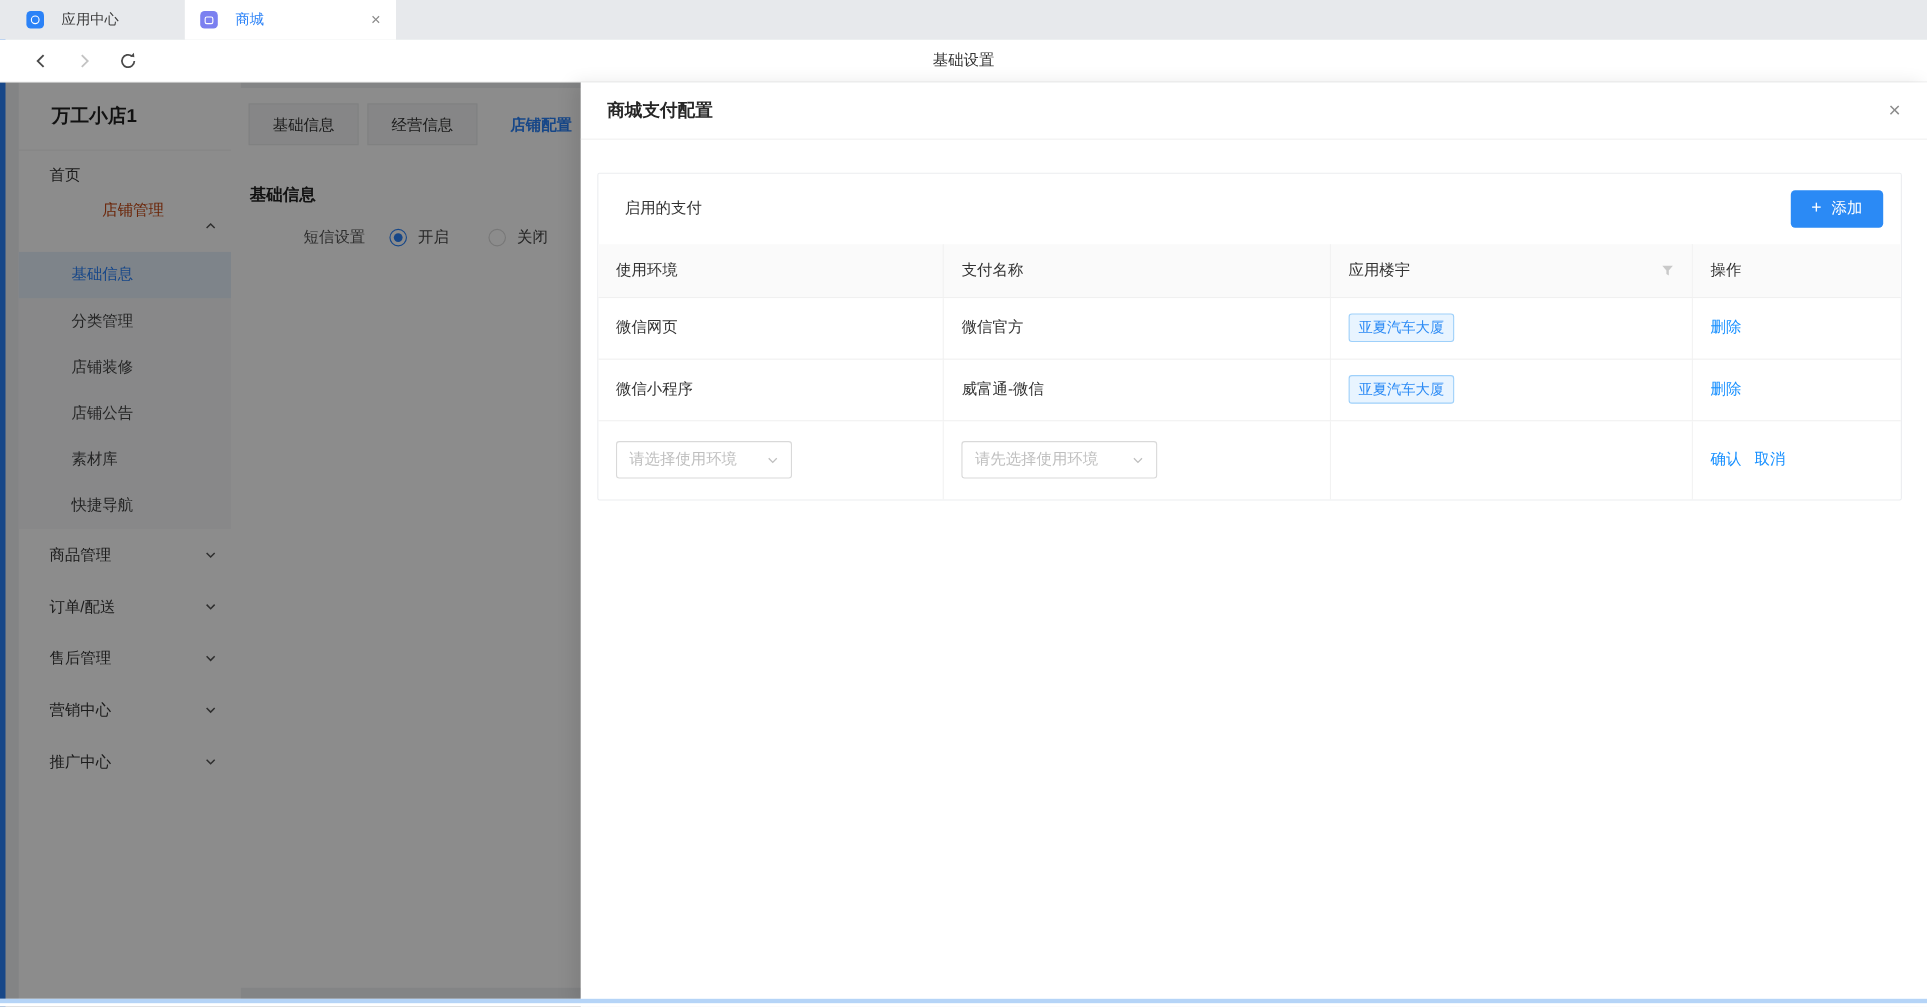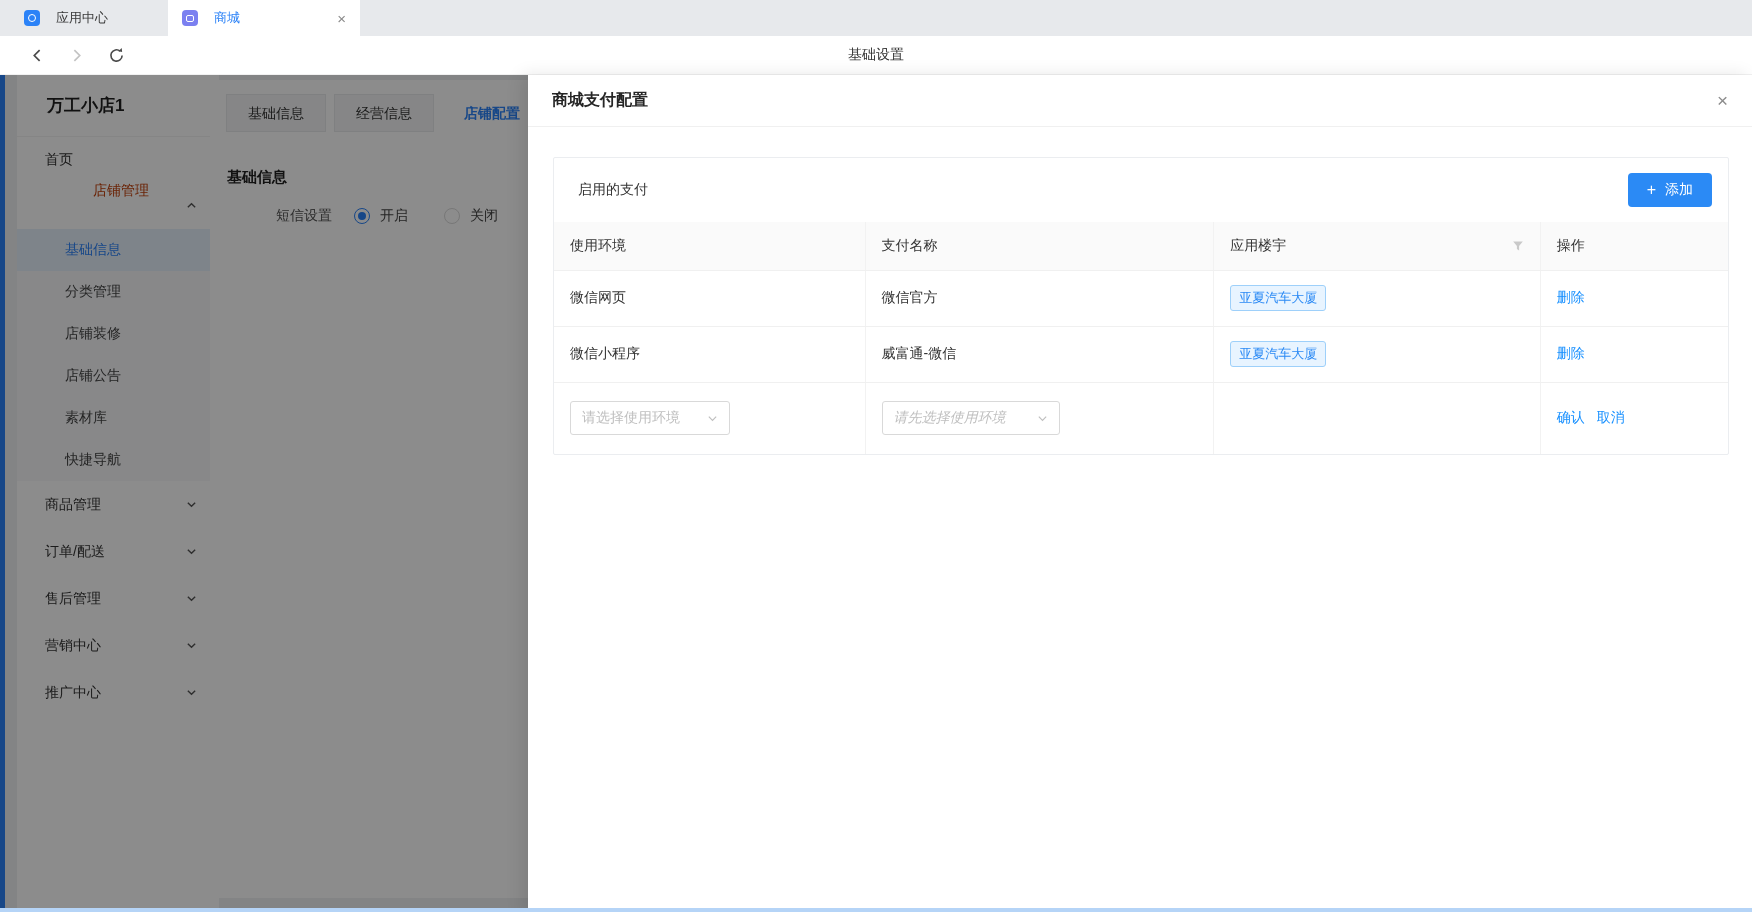--- a/index.html
+++ b/index.html
@@ -44,40 +44,40 @@
   .radio { width:16px; height:16px; border-radius:50%; border:1px solid #d9d9d9; background:#fff; position:relative; flex:none; }
   .radio.checked { border-color:#2b82f7; }
   .radio.checked::after { content:''; position:absolute; inset:3px; border-radius:50%; background:#2b82f7; }
   .radio-label { margin-right:26px; color:#444; }
   
   .overlay { position:absolute; left:0; top:0; width:528px; height:100%; background:rgba(0,0,0,0.45); z-index:5; }
   .drawer { position:absolute; left:528px; top:0; right:0; height:100%; background:#fff; z-index:6; box-shadow:-6px 0 16px rgba(0,0,0,0.10); }
   .drawer-header { height:52px; display:flex; align-items:center; padding:0 24px; border-bottom:1px solid #f0f0f0; }
   .drawer-title { font-size:16px; font-weight:600; color:#262626; }
   .drawer-close { margin-left:auto; color:#8c8c8c; font-size:19px; line-height:1; cursor:default; }
-  .drawer-body { padding:30px 23px 0 25px; }
+  .drawer-body { padding:30px 23px 0 15px; }
   .panel-card { border:1px solid #ebedf0; border-radius:2px; }
   .panel-card-header { height:64px; display:flex; align-items:center; padding:0 16px 0 24px; }
   .enabled-label { font-size:14px; color:#333; }
   .add-btn { margin-left:auto; background:#2b8af5; color:#fff; height:34px; padding:0 19px; border:none; border-radius:4px; display:flex; align-items:center; gap:9px; font-size:14px; cursor:default; }
   .add-btn .plus { font-size:16px; line-height:1; }
   table.pay-table { width:100%; border-collapse:collapse; font-size:14px; color:#333; table-layout:fixed; }
   .pay-table th { background:#fafafa; height:48px; text-align:left; padding:0 16px; font-weight:500; color:#333; border-bottom:1px solid #f0f0f0; }
   .pay-table th:not(:last-child), .pay-table td:not(:last-child) { border-right:1px solid #f2f2f2; }
   .pay-table td { height:56px; padding:0 16px; border-bottom:1px solid #f0f0f0; }
   .pay-table tr.editor-row td { height:72px; border-bottom:none; }
   .th-flex { display:flex; align-items:center; }
   .th-flex .funnel { margin-left:auto; display:flex; }
   .tag { display:inline-block; padding:3px 8px; background:#e8f4ff; border:1px solid #9ed0fa; border-radius:3px; color:#2b8af5; font-size:13px; }
   .link { color:#1890ff; cursor:default; }
   .link + .link { margin-left:12px; }
   .select-box { height:34px; border:1px solid #d9d9d9; border-radius:3px; display:flex; align-items:center; padding:0 11px; color:#bfbfbf; font-size:14px; background:#fff; cursor:default; }
   .select-box .chev { margin-left:auto; display:flex; }
   .sel-env { width:160px; }
-  .sel-name { width:178px;font-style:italic; }
+  .sel-name { width:178px; }
   .bottom-strip { position:absolute; left:0; right:0; bottom:0; height:7px; background:#fff; border-top:4px solid #b5d4f7; z-index:10; }
 </style>
 </head>
 <body>
 
 <div class="window-edge"></div>
 
 <div class="tabbar">
   <div class="btab">
     <span class="tab-icon appcenter">

